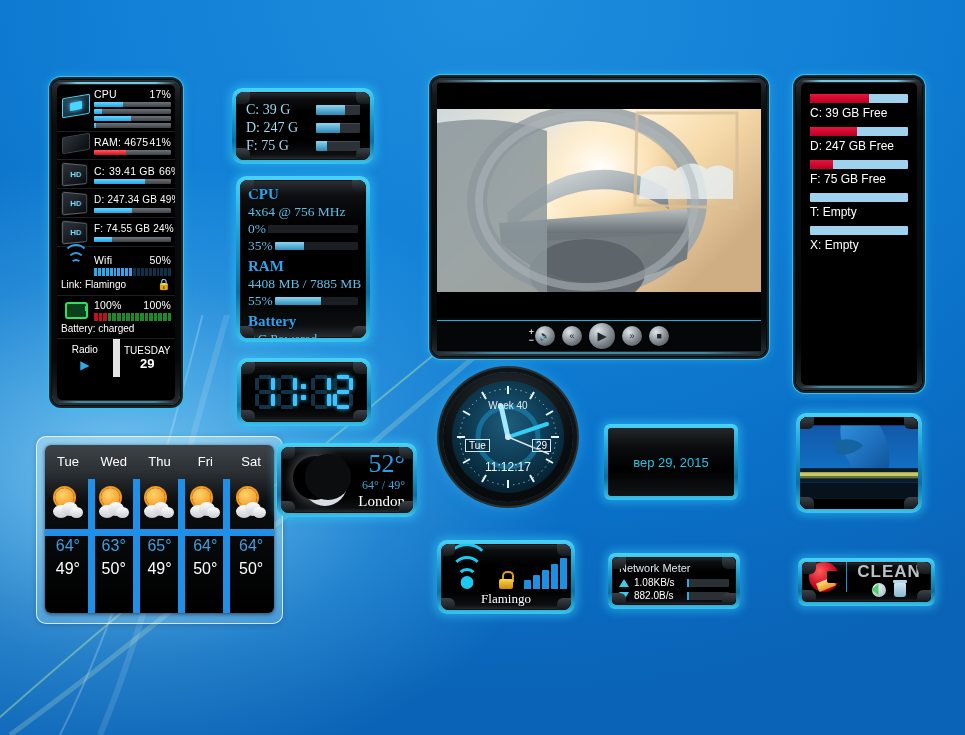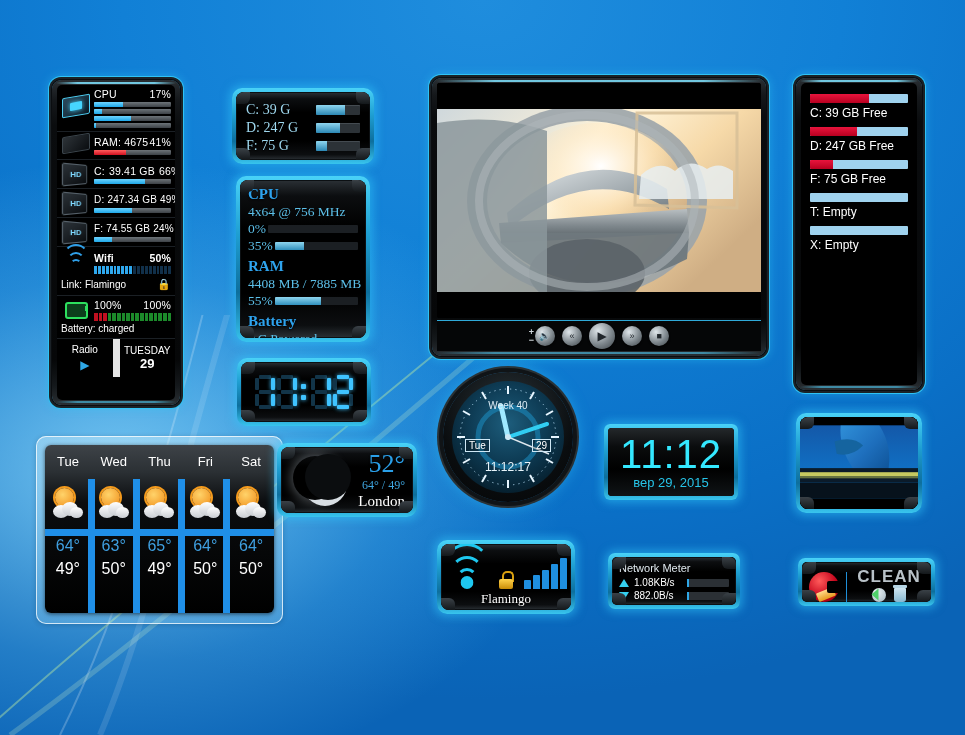--- a/index.html
+++ b/index.html
@@ -205,21 +205,21 @@
   .nm-row{display:flex;align-items:center;gap:5px;margin-top:2px;}
   .tri{width:0;height:0;border-left:5px solid transparent;border-right:5px solid transparent;}
   .tri.up{border-bottom:8px solid #35d0f0;}
   .tri.dn{border-top:8px solid #35d0f0;}
   .nm-v{color:#fff;font-size:10px;width:48px;}
   .nm-bar{flex:1;height:8px;background:#2b3035;border-radius:1px;position:relative;}
   .nm-bar i{position:absolute;left:0;top:0;bottom:0;width:2px;background:#2fa8e8;}
 
   
   #cleanw{left:798px;top:558px;width:137px;height:48px;}
-  .cl-in{display:flex;align-items:flex-end;height:100%;}
+  .cl-in{display:flex;align-items:flex-start;height:100%;}
   .cl-logo{width:44px;display:flex;align-items:center;justify-content:center;border-right:1px solid #1f8fd8;height:76%;}
   .cc{width:30px;height:30px;border-radius:50%;background:radial-gradient(circle at 35% 30%,#ff5a5a,#c00018 60%,#8a0010);position:relative;}
   .cc:after{content:"";position:absolute;right:-1px;top:9px;width:13px;height:12px;background:#000;border-radius:2px 0 0 2px;}
   .cc b{position:absolute;left:8px;bottom:3px;width:18px;height:9px;background:linear-gradient(180deg,#ffd98a,#e79a1e);transform:rotate(-22deg);border-radius:1px;}
   .cl-right{flex:1;display:flex;flex-direction:column;align-items:center;justify-content:center;}
   .cl-t{color:#b9c2c8;font-size:17px;font-weight:bold;letter-spacing:1px;}
   .cl-icons{display:flex;gap:8px;margin-top:1px;}
   .ie{width:14px;height:14px;border-radius:50%;background:radial-gradient(circle at 35% 30%,#eef4f7,#9fb2bd);position:relative;}
   .ie:after{content:"";position:absolute;left:-3px;top:3px;border-left:6px solid transparent;border-right:6px solid transparent;border-bottom:7px solid #4fd06a;transform:rotate(-90deg);}
   .trash{width:12px;height:14px;background:linear-gradient(180deg,#cfe6f2,#86b8d2);border-radius:1px 1px 3px 3px;position:relative;}
@@ -312,21 +312,21 @@
             <span>74.55 GB</span>
             <span>24%</span>
           </div>
           <div class="bar">
               <i style="width:24%"></i>
             </div>
         </div>
       </div>
 
       <div class="sb-sec" style="display:block;padding-bottom:4px;">
-        <div style="display:flex;align-items:center;gap:3px;font-weight:bold;">
+        <div style="display:flex;align-items:flex-end;gap:3px;">
           <div class="sb-ico">
             <span class="wifiico">
               <span style="width:22px;height:22px;"></span>
               <span style="width:14px;height:14px;"></span>
               <span style="width:7px;height:7px;"></span>
             </span>
           </div>
           <div class="sb-body">
             <div class="sb-row">
               <span>Wifi</span>
@@ -564,21 +564,20 @@
     <div style="position:absolute;left:22px;top:67px;color:#fff;font-size:10px;border:1px solid #cfe8f5;padding:0 3px;background:rgba(0,0,0,.25);">Tue</div>
     <div style="position:absolute;right:22px;top:67px;color:#fff;font-size:10px;border:1px solid #cfe8f5;padding:0 3px;background:rgba(0,0,0,.25);">29</div>
     <div style="position:absolute;left:0;right:0;top:88px;text-align:center;color:#e8f4fa;font-size:12px;">11:12:17</div>
   </div>
 </div>
 
 <div class="w" id="bigclock">
   <div class="bez" style="width:100%;height:100%;box-sizing:border-box;border-radius:6px;">
     <div class="bi" style="height:100%;box-sizing:border-box;border-radius:4px;">
       <div class="bc">
-        <div class="t">11:12</div>
         <div class="d">вер 29, 2015</div>
       </div>
     </div>
   </div>
 </div>
 
 <div class="w" id="drives">
   <div class="frame" style="width:100%;height:100%;">
     <div class="inner" style="padding-top:4px;">
       <div class="dr-bar">

